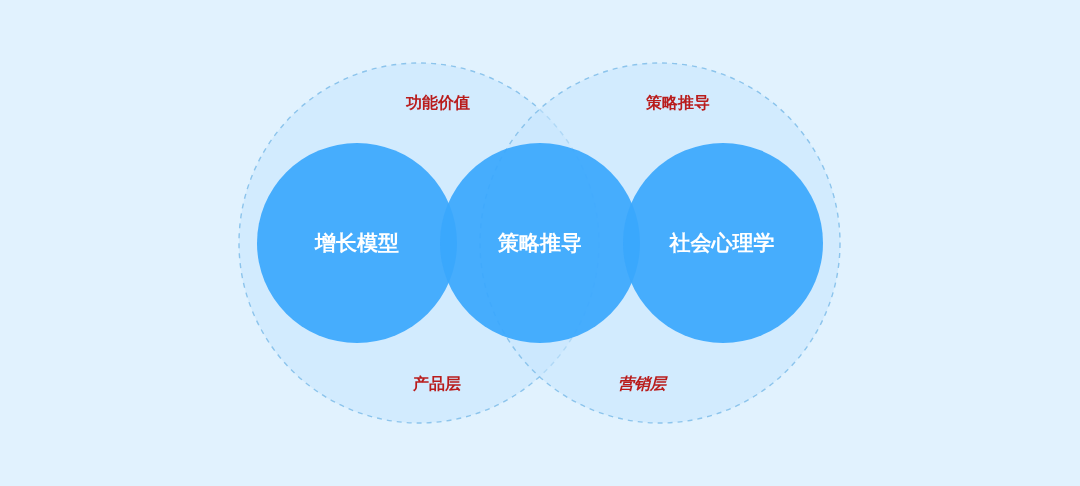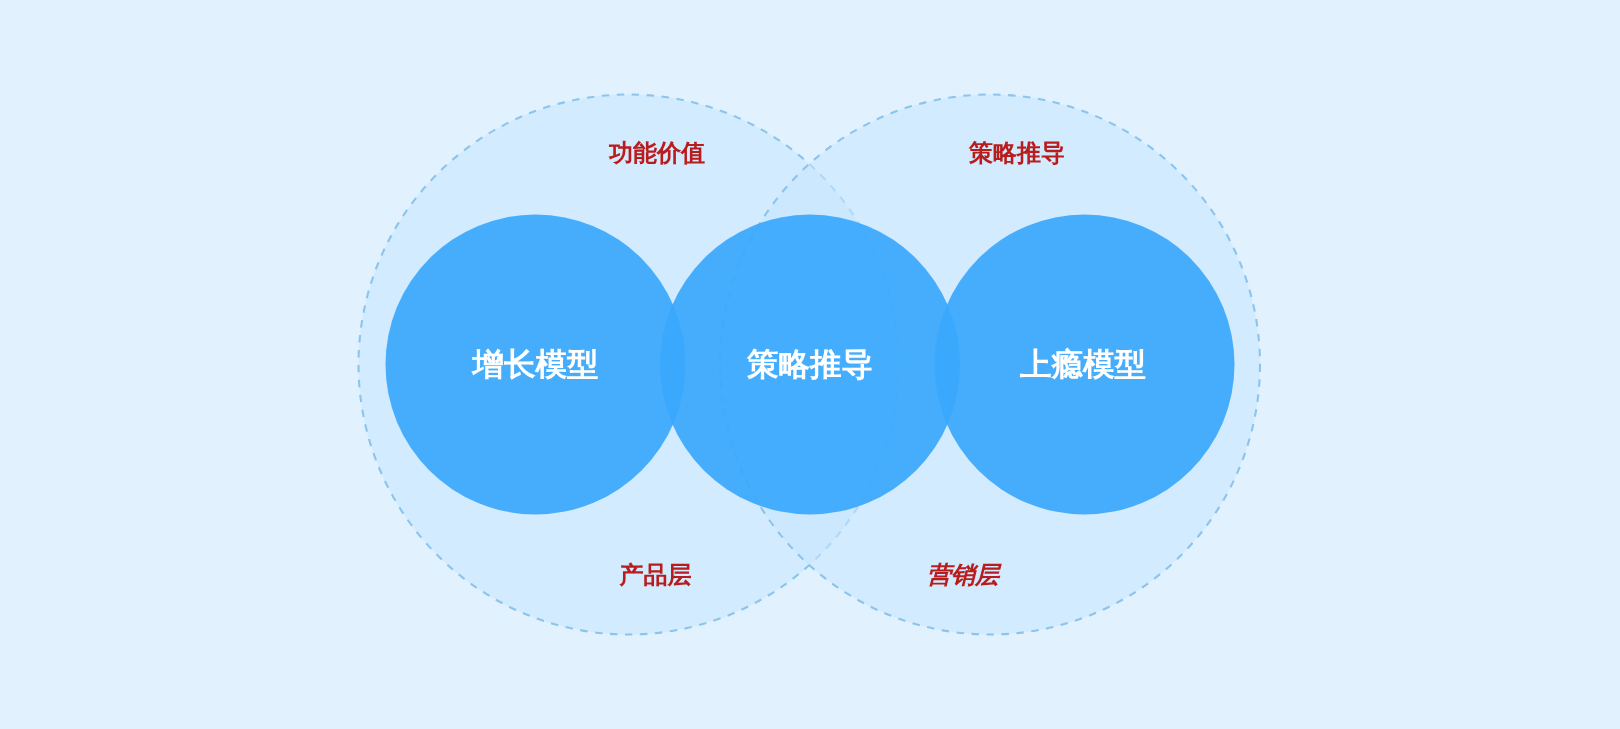--- a/index.html
+++ b/index.html
@@ -30,13 +30,13 @@
   <circle cx="723" cy="243" r="100" fill="#3aa7fd" fill-opacity="0.92"></circle>
 </svg>
 
 <div class="label outer-label" style="left:438px; top:103px;">功能价值</div>
 <div class="label outer-label" style="left:678px; top:103px;">策略推导</div>
 <div class="label outer-label" style="left:437px; top:384px;font-family:Liberation Serif, serif;">产品层</div>
 <div class="label outer-label" style="left:642px; top:384px;font-style:italic;">营销层</div>
 
 <div class="label inner-label" style="left:357px; top:243px;">增长模型</div>
 <div class="label inner-label" style="left:540px; top:243px;">策略推导</div>
-<div class="label inner-label" style="left:722px; top:243px;">上瘾模型</div>
+<div class="label inner-label" style="left:722px; top:243px;">社会心理学</div>
 
 </body></html>

